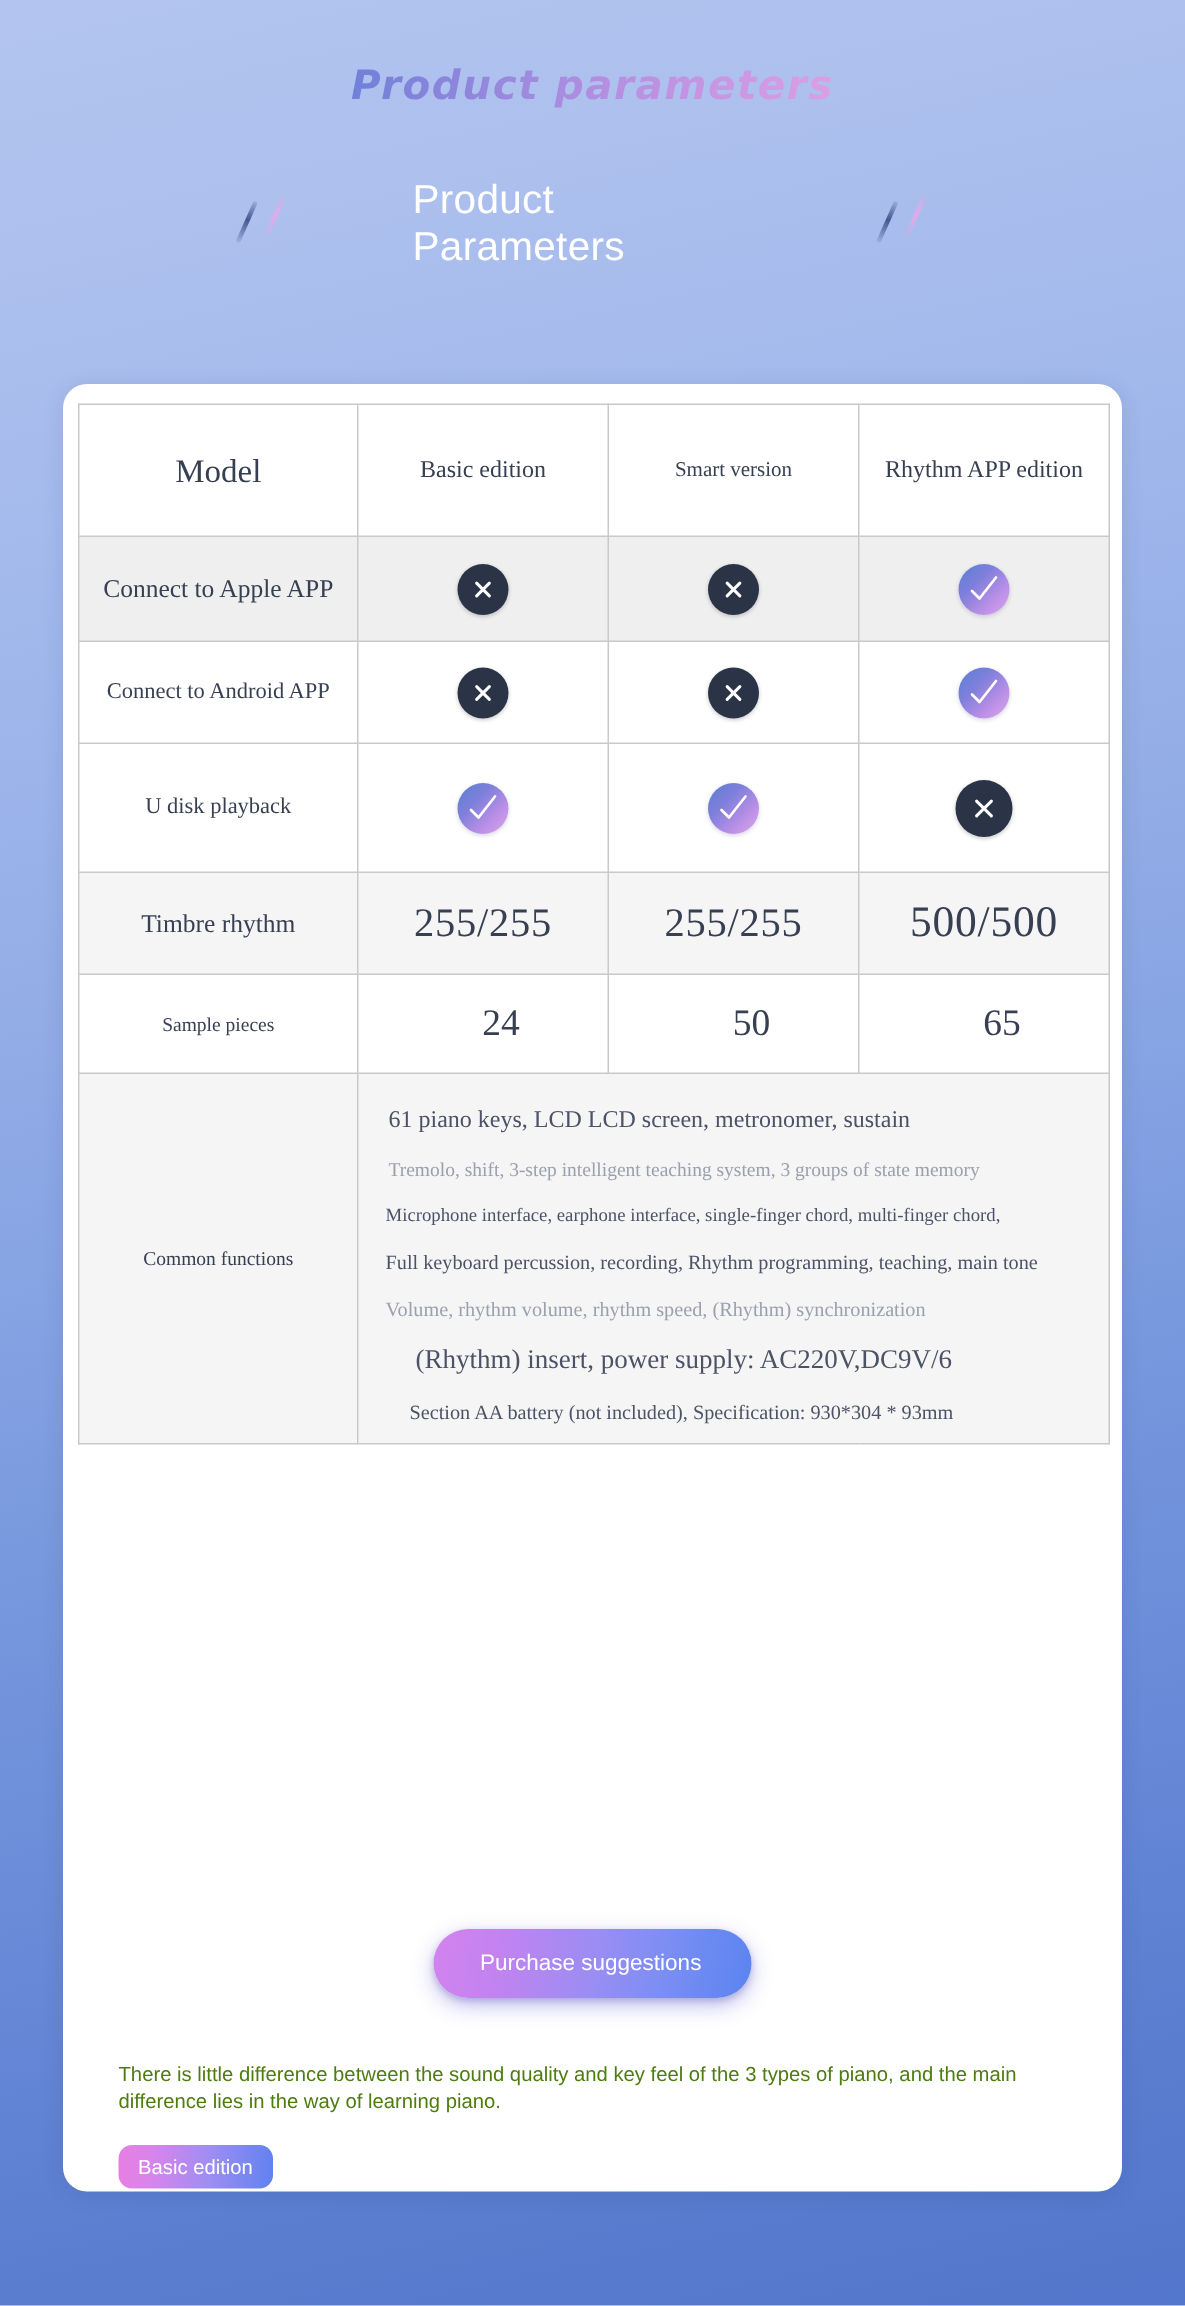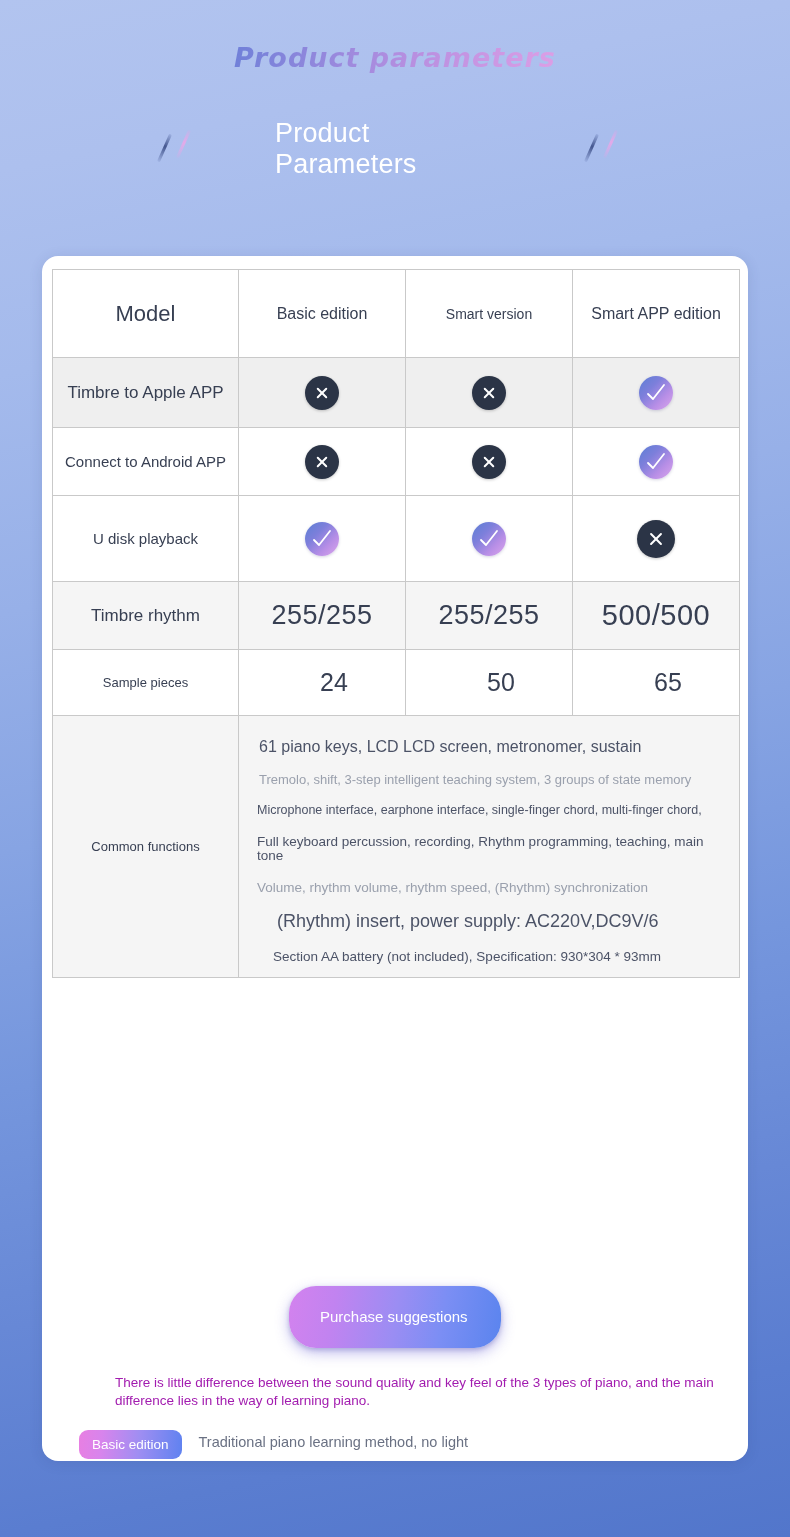--- a/index.html
+++ b/index.html
@@ -93,20 +93,21 @@
   }
 
   
   .ptable {
     position: absolute;
     left: 10px;
     top: 13px;
     width: 687px;
     border-collapse: collapse;
     table-layout: fixed;
+    font-family: Liberation Serif, serif;
   }
   .ptable td, .ptable th {
     border: 1px solid #c9c9c9;
     text-align: center;
     vertical-align: middle;
     color: #373f52;
     font-weight: normal;
   }
   .col-label { width: 186px; }
   .col-v     { width: 167px; }
@@ -188,21 +189,21 @@
   
   .buy-wrap {
     position: absolute;
     left: 0; right: 0;
     top: 1030px;
     display: flex;
     justify-content: center;
   }
   .buy-btn {
     width: 212px;
-    height: 62px;
+    height: 46px;
     border-radius: 27px;
     border: none;
     background: linear-gradient(100deg, #d382ee 0%, #c183f0 22%, #9b8df3 50%, #7b8ef4 72%, #5a84ee 100%);
     color: #ffffff;
     font-size: 15px;
     line-height: 1.2;
     text-align: left;
     padding: 0 0 0 31px;
     font-family: "Liberation Sans", sans-serif;
     box-shadow: 0 5px 14px rgba(120,110,220,.45), 0 2px 4px rgba(70,70,140,.28);
@@ -212,23 +213,22 @@
 
   
   .notes {
     position: absolute;
     left: 37px;
     top: 1118px;
     width: 640px;
   }
   .intro {
     font-size: 13.5px;
-    color: #a21caf;
+    color: #4d7c0f;
     line-height: 1.35;
-    margin-left: 36px;
   }
   .note-row {
     display: flex;
     align-items: flex-start;
     margin-top: 20px;
   }
   .badge {
     color: #ffffff;
     border-radius: 9px;
     text-align: center;
@@ -267,25 +267,25 @@
       <col class="col-label">
         <col class="col-v">
         <col class="col-v">
         <col class="col-v">
     </colgroup>
     <tbody>
       <tr class="thead">
         <td class="th-model">Model</td>
         <td class="th-col">Basic edition</td>
         <td class="th-col sm">Smart version</td>
-        <td class="th-col">Smart APP edition</td>
+        <td class="th-col">Rhythm APP edition</td>
       </tr>
 
       <tr class="alt r-apple">
-        <td class="lbl-lg">Timbre to Apple APP</td>
+        <td class="lbl-lg">Connect to Apple APP</td>
         <td><span class="icon x"></span></td>
         <td><span class="icon x"></span></td>
         <td><span class="icon check"><svg width="22" height="22" viewBox="0 0 22 22">
                 <path d="M3 12 L8 17 L19 3" fill="none" stroke="#ffffff" stroke-width="1.8" stroke-linecap="round" stroke-linejoin="round"></path>
               </svg></span></td>
       </tr>
 
       <tr class="plain r-android">
         <td class="lbl-md">Connect to Android APP</td>
         <td><span class="icon x"></span></td>
@@ -338,18 +338,17 @@
 
   <div class="buy-wrap">
     <button class="buy-btn">Purchase suggestions</button>
   </div>
 
   <div class="notes">
     <div class="intro">There is little difference between the sound quality and key feel of the 3 types of piano, and the main difference lies in the way of learning piano.</div>
 
     <div class="note-row">
       <span class="badge b1">Basic edition</span>
-      <span class="note-text">Traditional piano learning method, no light</span>
     </div>
 
   </div>
 
 </div>
 
 </body></html>

